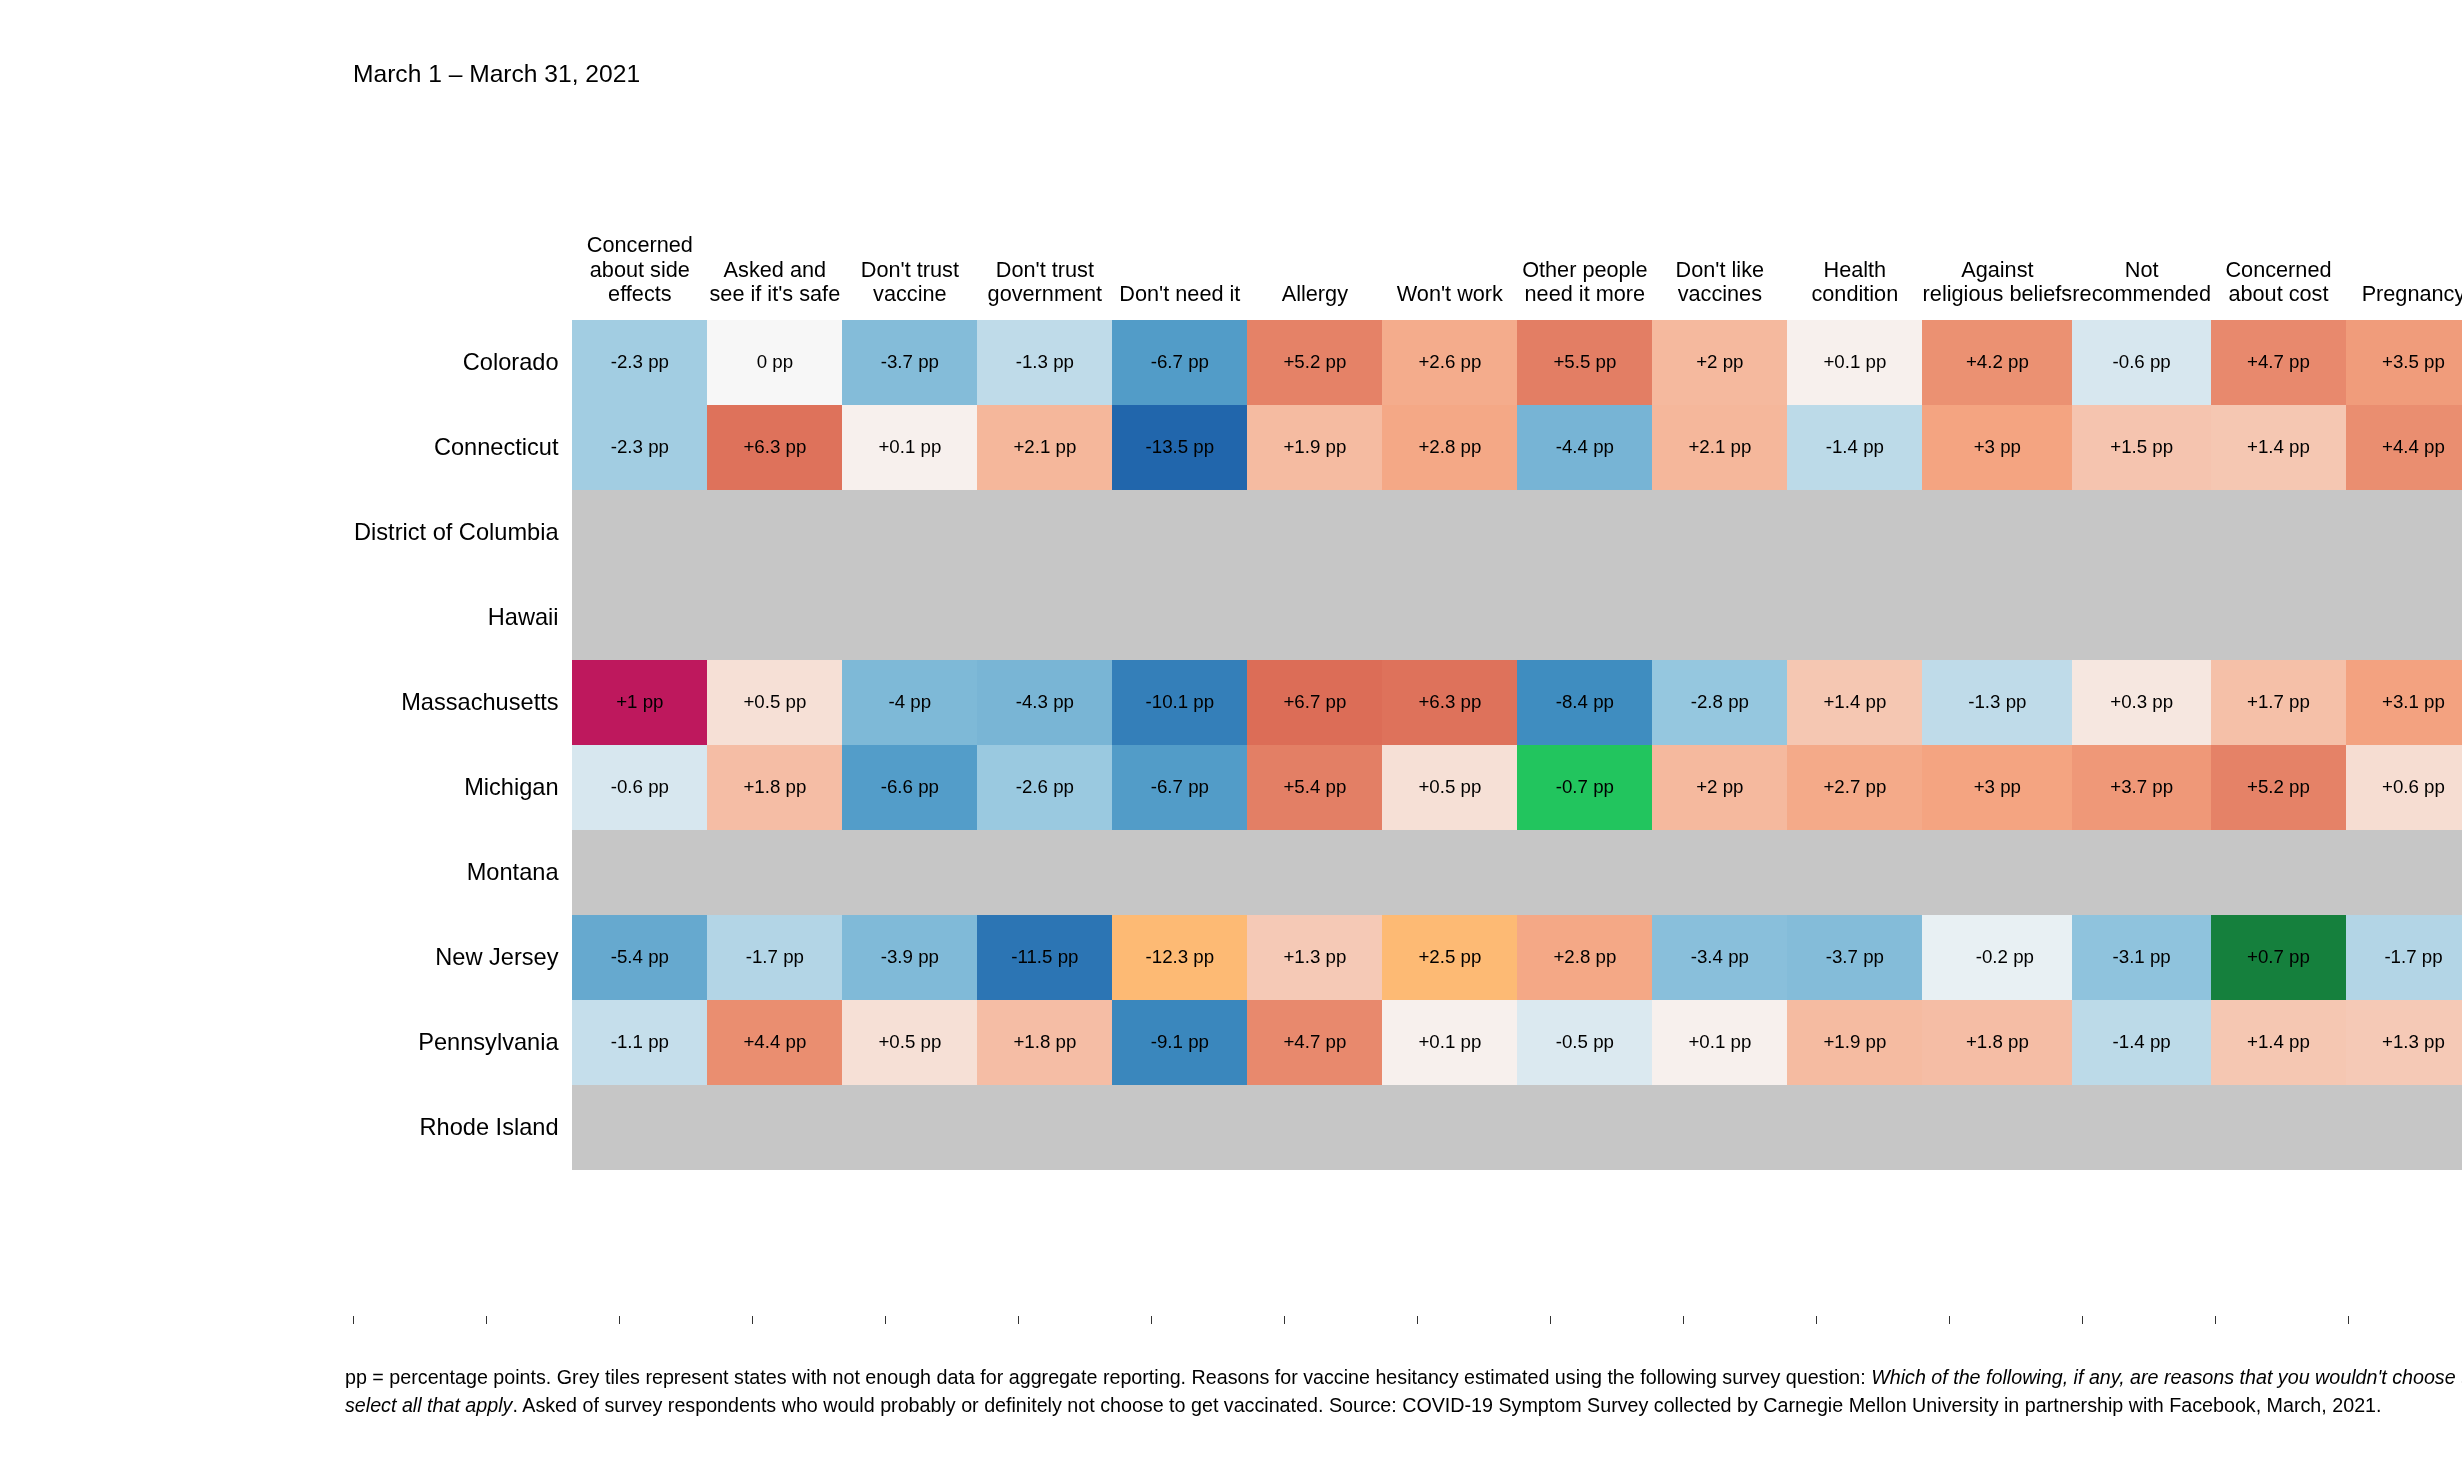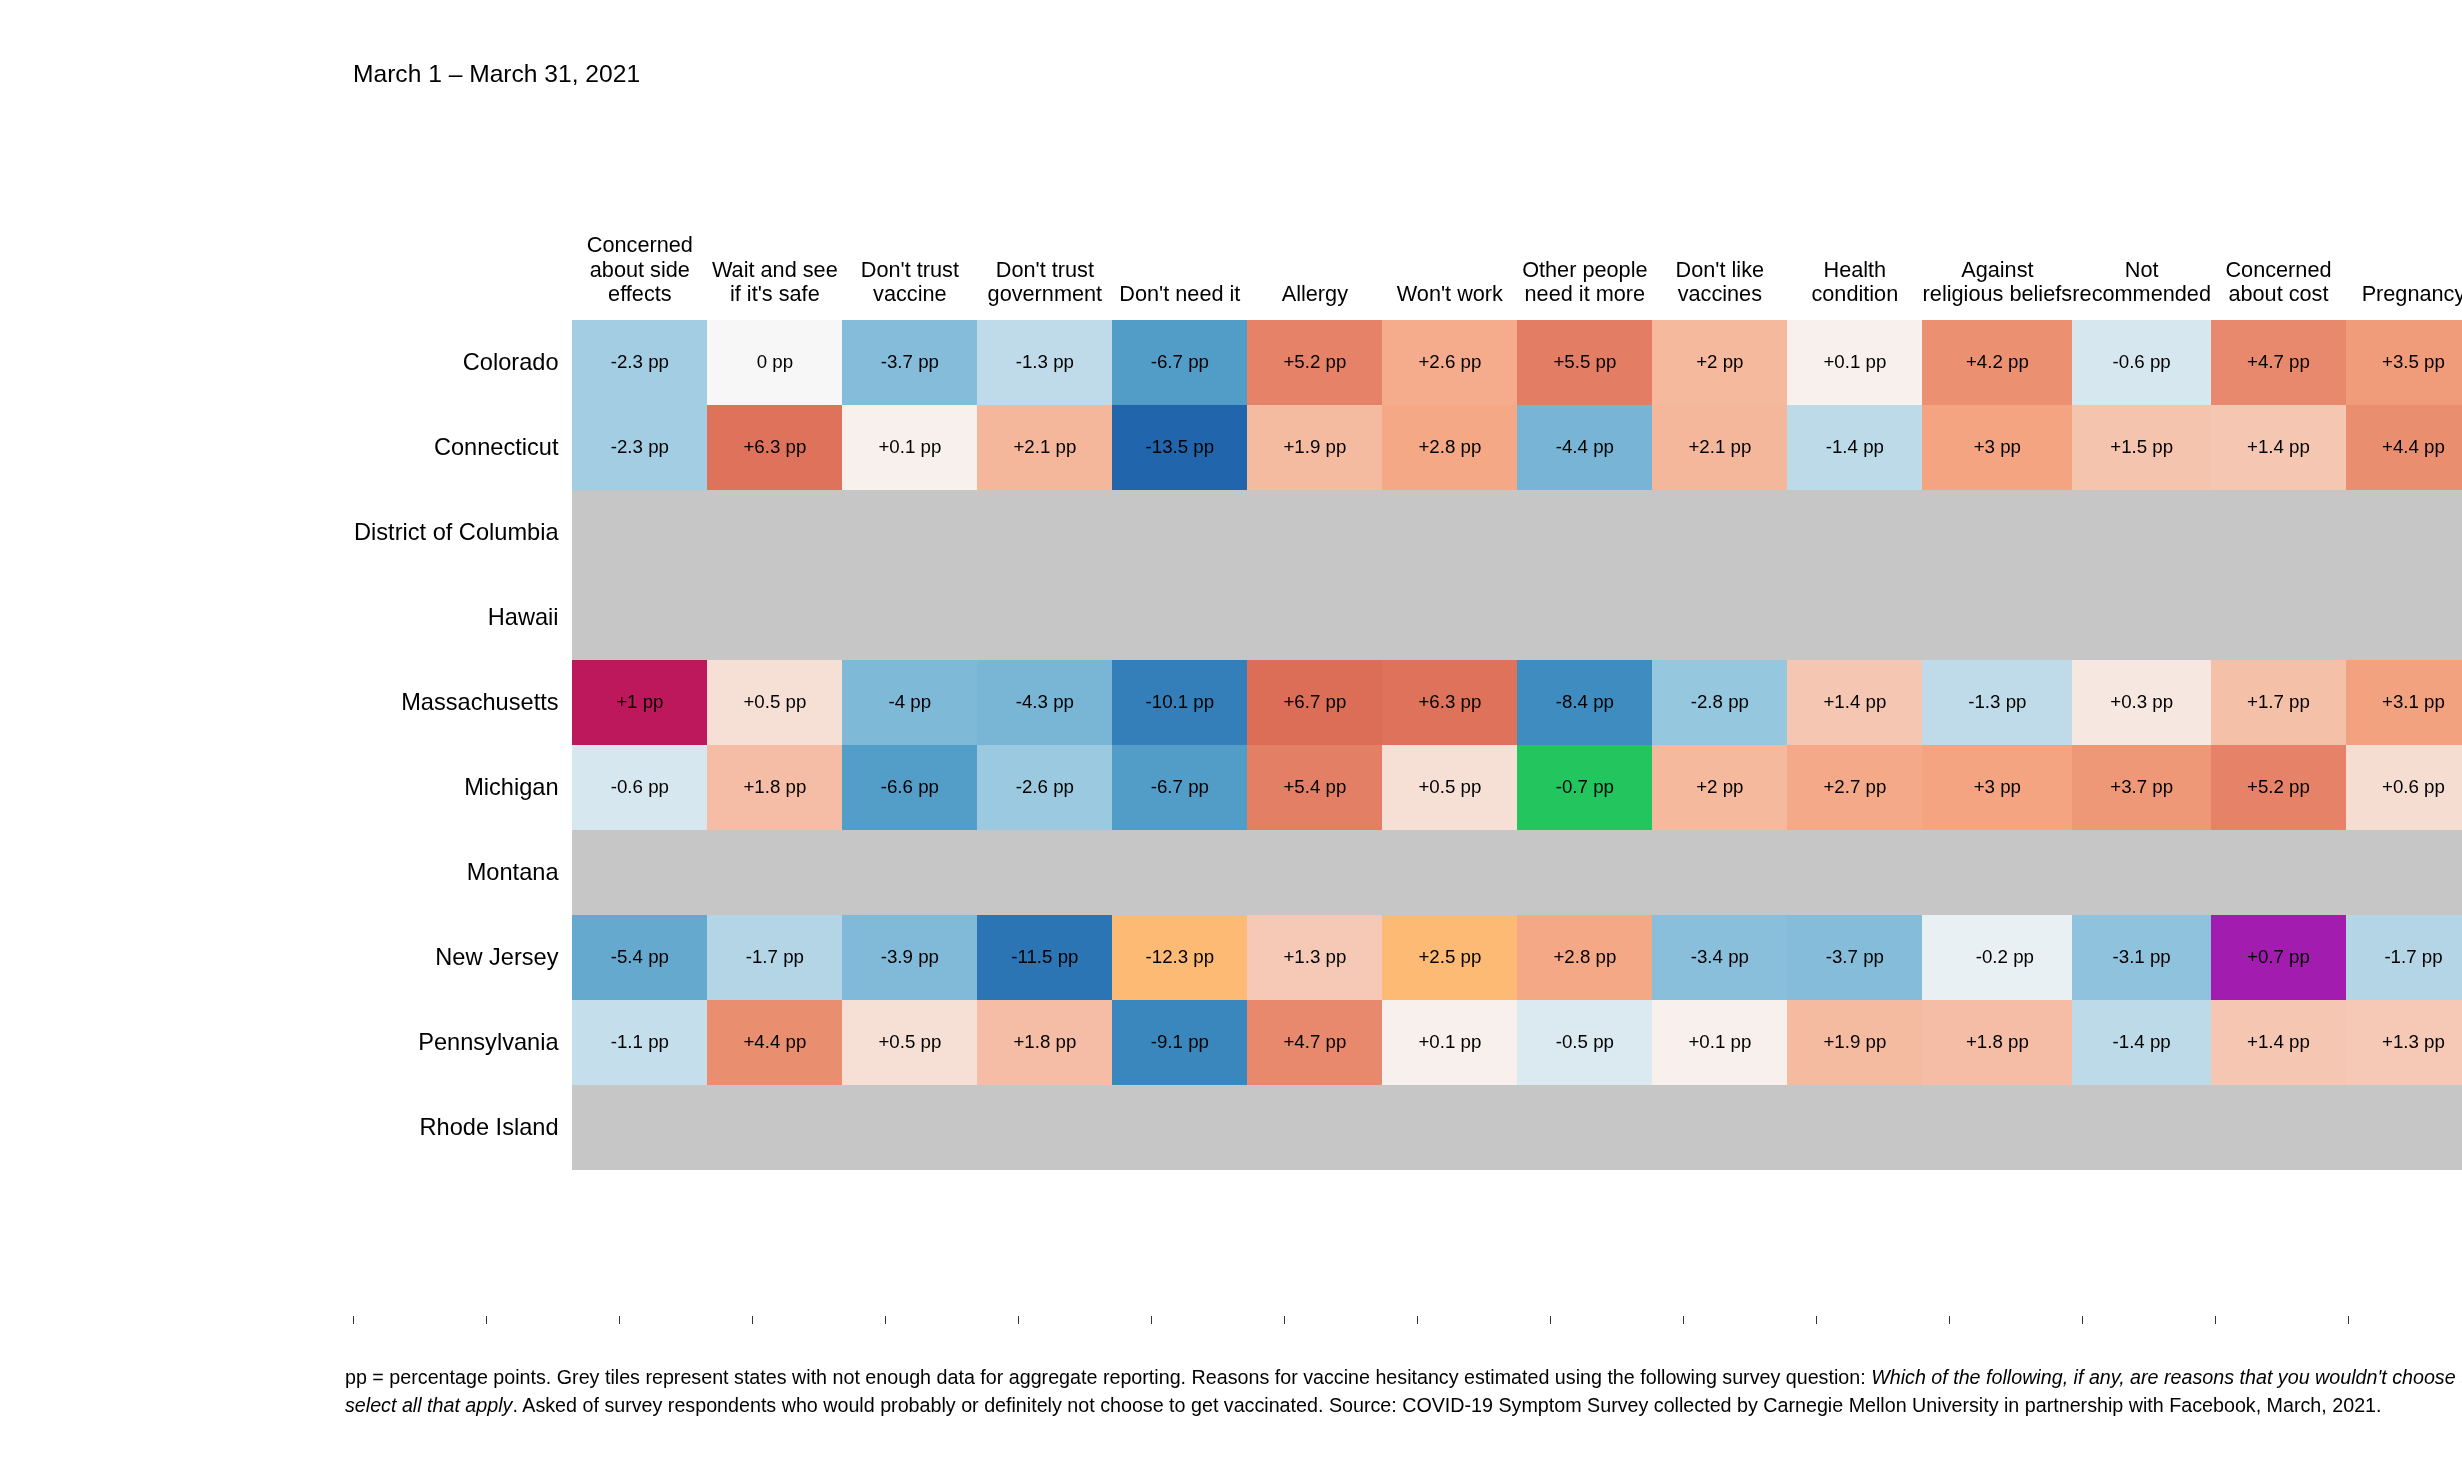--- a/index.html
+++ b/index.html
@@ -111,21 +111,21 @@
 <div class="page">
 
   <div class="subtitle">March 1 – March 31, 2021</div>
 
   <div class="plot">
     <table class="heatmap">
       <thead>
         <tr id="header-row">
           <th class="corner"></th>
         <th class="colhead">Concerned about side effects</th>
-            <th class="colhead">Wait and see if it's safe</th>
+            <th class="colhead">Asked and see if it's safe</th>
             <th class="colhead">Don't trust vaccine</th>
             <th class="colhead">Don't trust government</th>
             <th class="colhead">Don't need it</th>
             <th class="colhead">Allergy</th>
             <th class="colhead">Won't work</th>
             <th class="colhead">Other people need it more</th>
             <th class="colhead">Don't like vaccines</th>
             <th class="colhead">Health condition</th>
             <th class="colhead">Against religious beliefs</th>
             <th class="colhead">Not recommended</th>
@@ -268,21 +268,21 @@
             <td class="cell" style="background: rgb(128, 186, 216);">-3.9 pp</td>
             <td class="cell" style="background: rgb(44, 117, 180);">-11.5 pp</td>
             <td class="cell" style="background: #fdba74;">-12.3 pp</td>
             <td class="cell" style="background: rgb(245, 201, 182);">+1.3 pp</td>
             <td class="cell" style="background: #fdba74;">+2.5 pp</td>
             <td class="cell" style="background: rgb(244, 168, 134);">+2.8 pp</td>
             <td class="cell" style="background: rgb(137, 191, 219);">-3.4 pp</td>
             <td class="cell" style="background: rgb(132, 188, 217);">-3.7 pp</td>
             <td class="cell" style="background: rgb(232, 240, 243); padding-left: 16px;">-0.2 pp</td>
             <td class="cell" style="background: rgb(143, 195, 221);">-3.1 pp</td>
-            <td class="cell" style="background: #a21caf;">+0.7 pp</td>
+            <td class="cell" style="background: #15803d;">+0.7 pp</td>
             <td class="cell" style="background: rgb(179, 213, 230);">-1.7 pp</td>
             <td class="cell" style="background: rgb(102, 169, 207);">-5.4 pp</td>
           </tr>
           <tr>
             <th class="rowhead">Pennsylvania</th>
             <td class="cell" style="background: rgb(197, 222, 235);">-1.1 pp</td>
             <td class="cell" style="background: rgb(234, 142, 112);">+4.4 pp</td>
             <td class="cell" style="background: rgb(246, 224, 214);">+0.5 pp</td>
             <td class="cell" style="background: rgb(245, 189, 165);">+1.8 pp</td>
             <td class="cell" style="background: rgb(58, 135, 189);">-9.1 pp</td>

